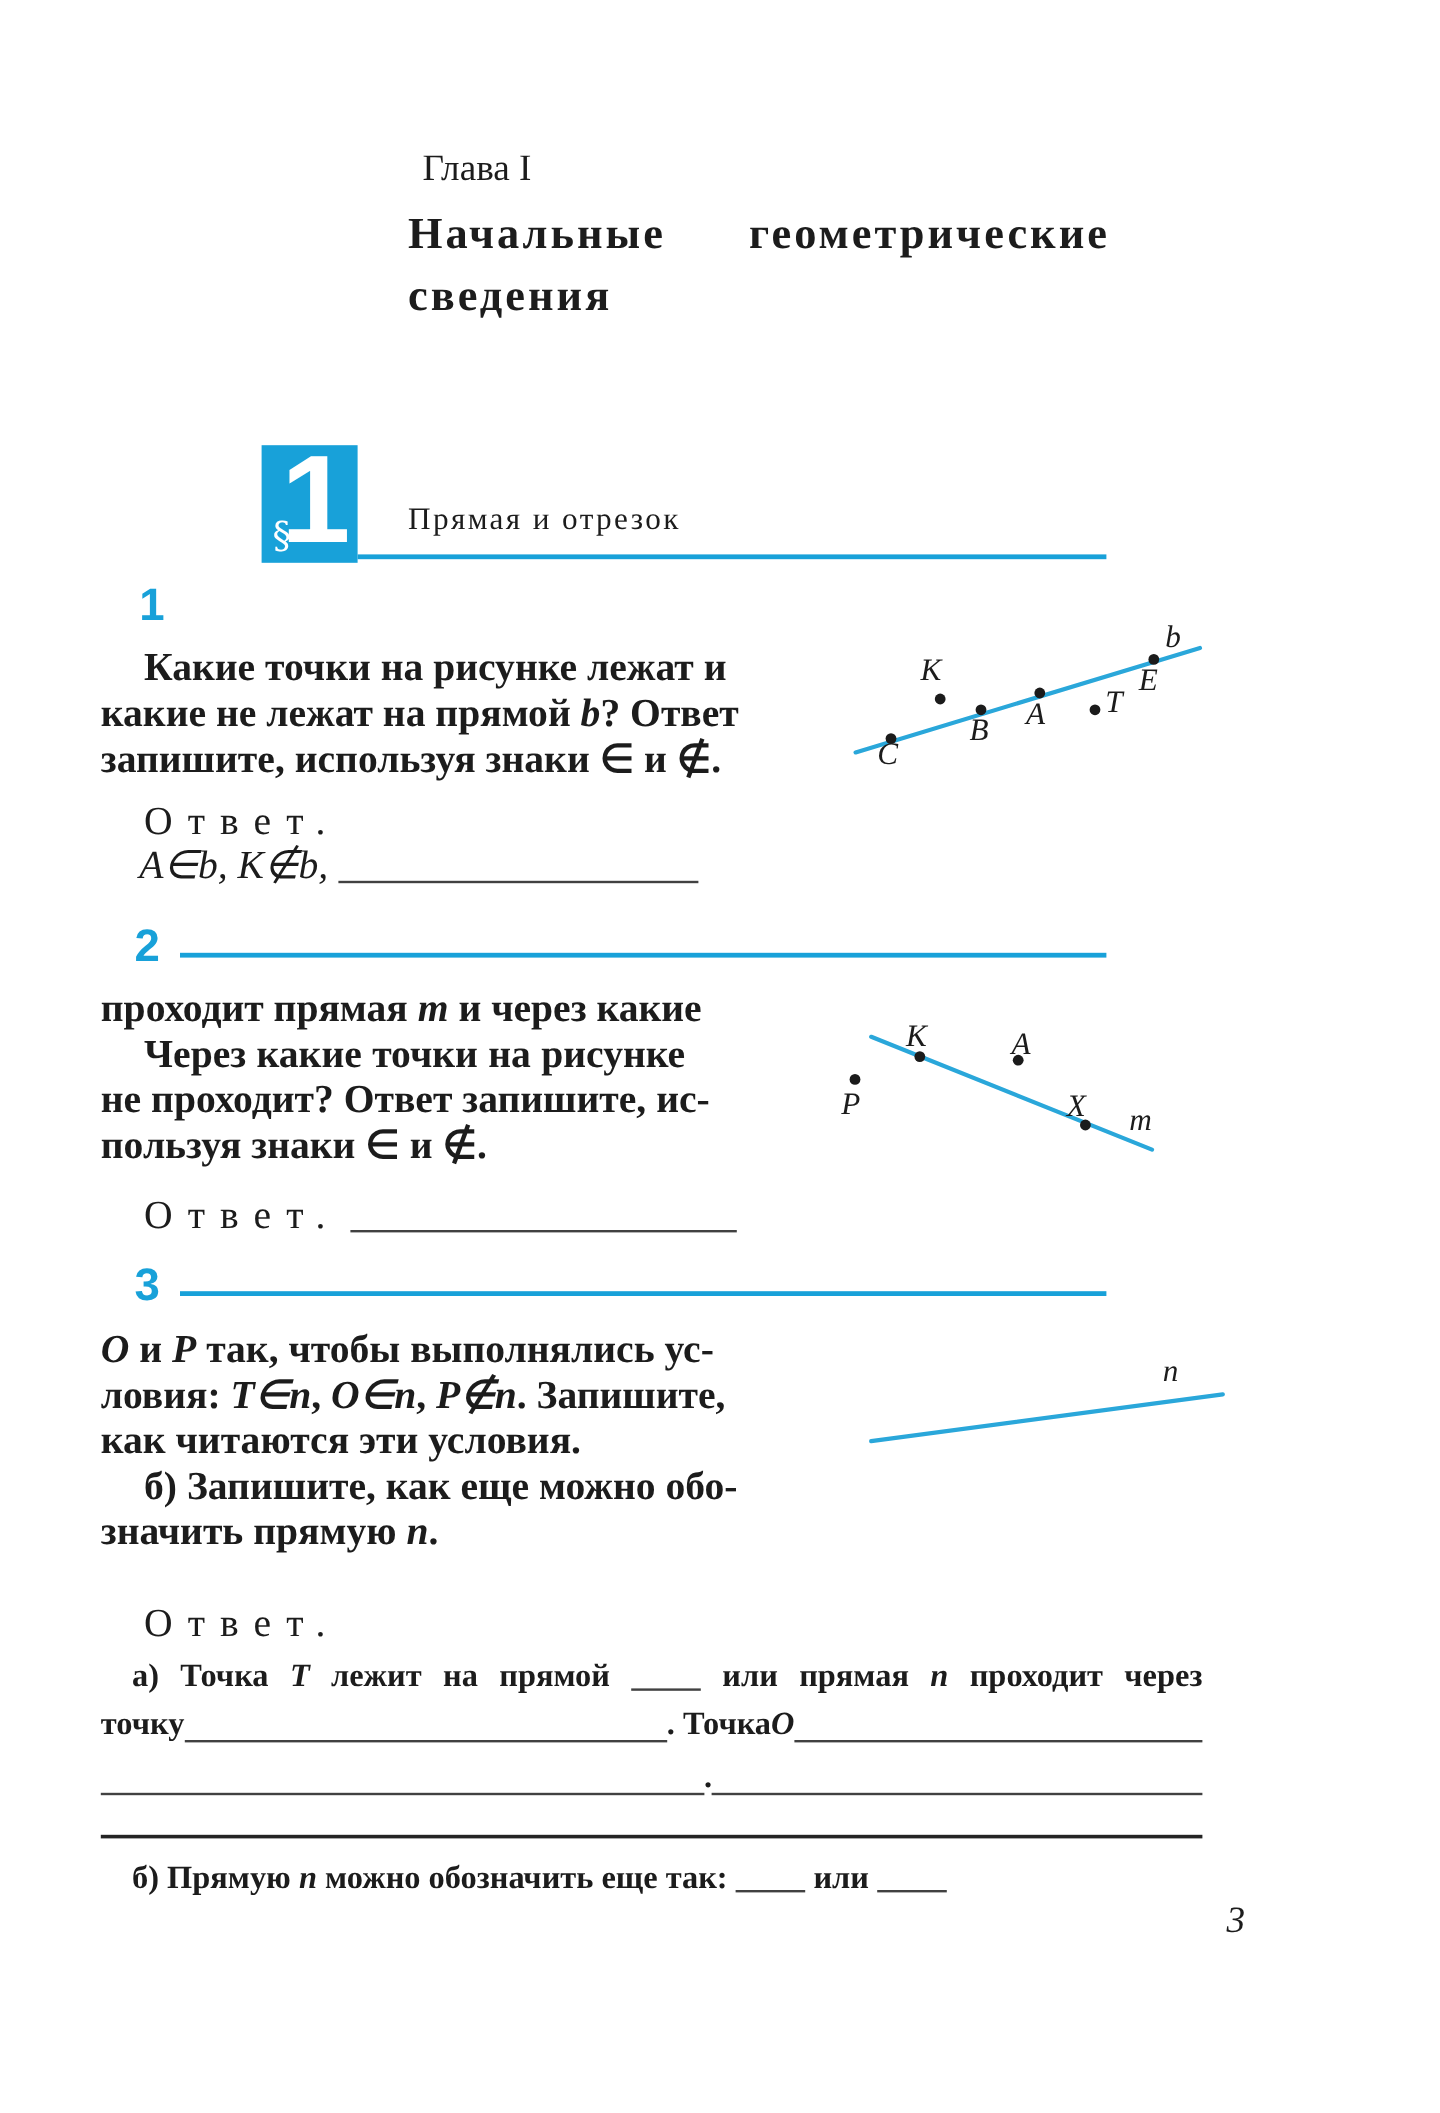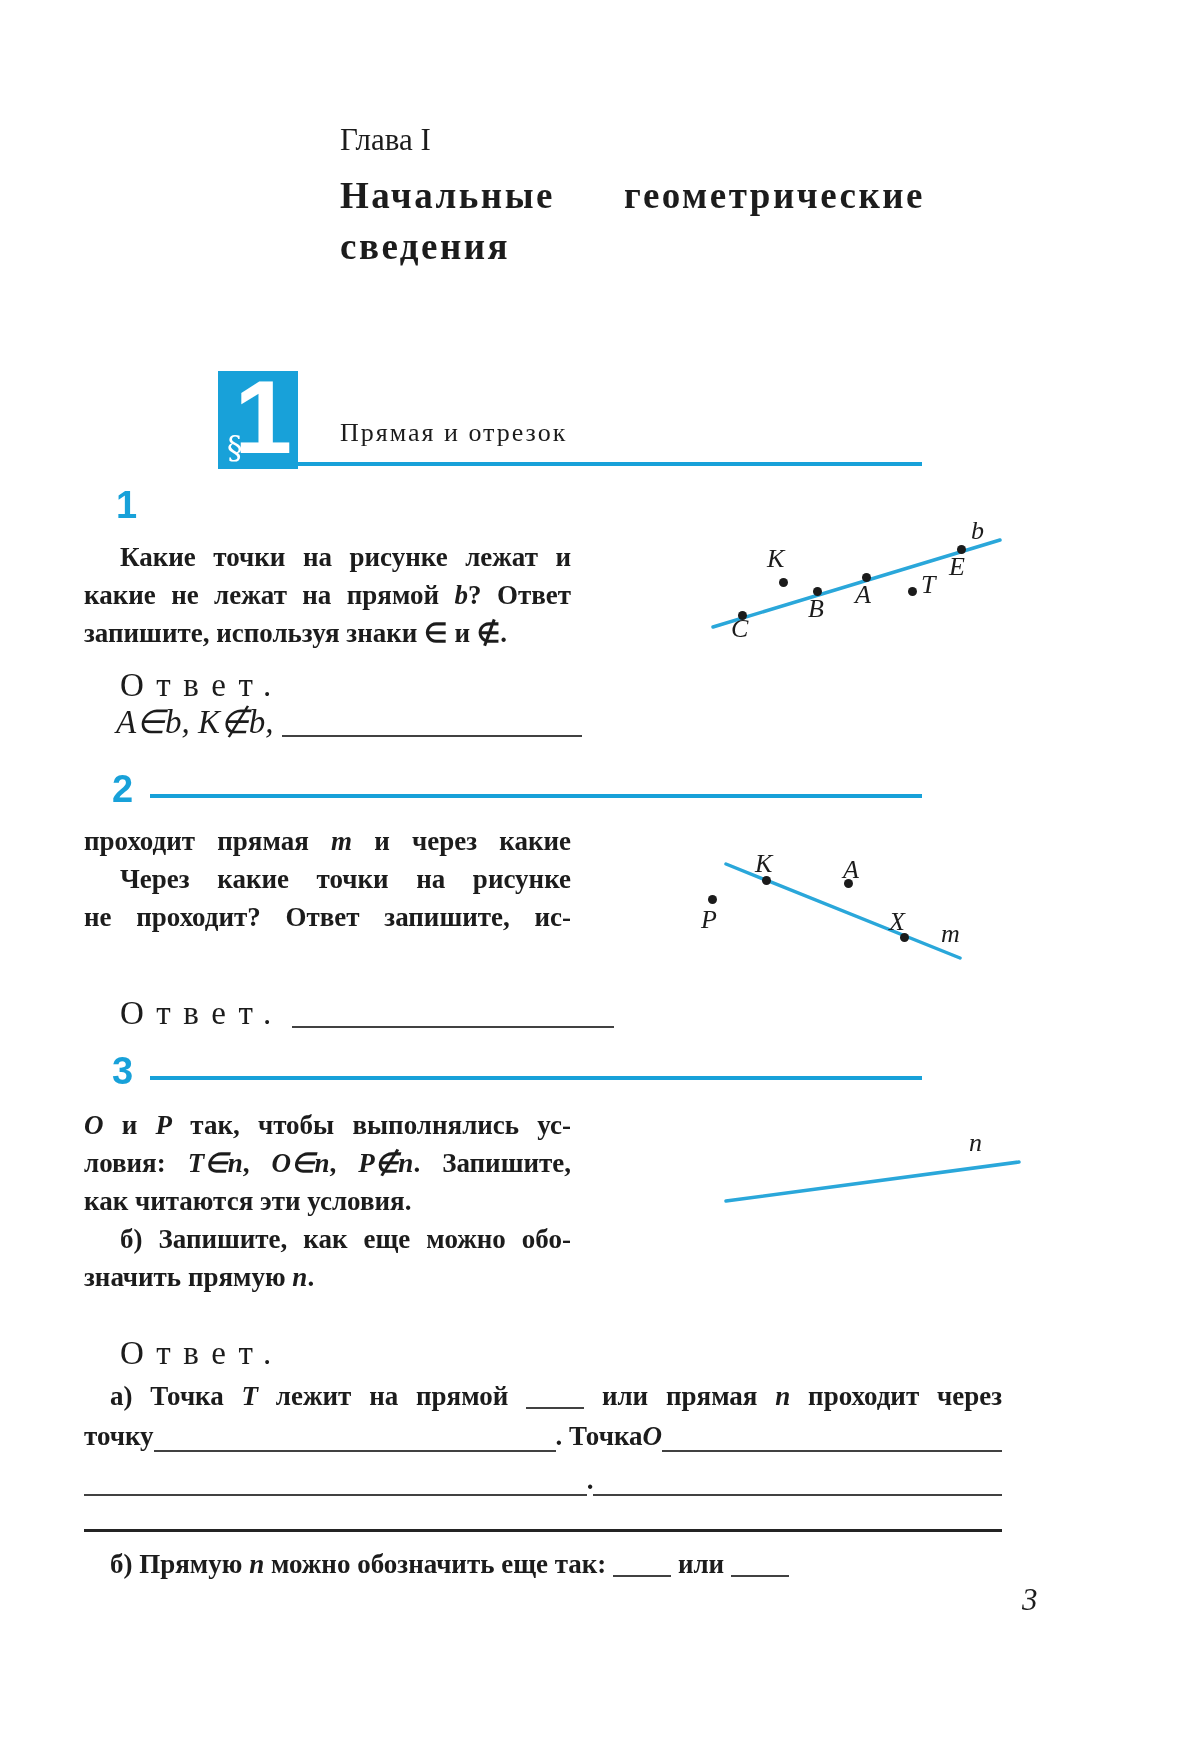--- a/index.html
+++ b/index.html
@@ -3,40 +3,40 @@
 <meta charset="utf-8">
 <style>
   * { margin:0; padding:0; box-sizing:border-box; }
   html,body { background:#ffffff; }
   body { width:1200px; height:1761px; position:relative; overflow:hidden;
          font-family:"Liberation Serif", serif; color:#1c1c1c; }
 
   .abs { position:absolute; }
 
   
-  .chapter-label { left:340px; top:122px; font-size:31px; }
+  .chapter-label { left:352px; top:122px; font-size:31px; }
   .chapter-title { left:340px; top:170px; width:585px; font-size:37px; font-weight:bold;
                    line-height:51px; letter-spacing:2.5px; text-align:justify; }
 
   
   .sec-box { left:218px; top:371px; width:80px; height:98px; background:#18a1d9; }
   .sec-mark { position:absolute; left:9px; bottom:4px; color:#fff; font-size:31px;
               font-family:"DejaVu Serif", serif; }
   .sec-num  { position:absolute; right:6px; top:-6px; color:#fff; font-size:104px; line-height:104px;
               font-family:"Liberation Sans", sans-serif; font-weight:bold; }
   .sec-title { left:340px; top:418px; font-size:26px; letter-spacing:2px;text-align:center; }
   .sec-rule { left:298px; top:462px; width:624px; height:4px; background:#18a1d9; }
 
   
   .pnum { color:#18a1d9; font-family:"Liberation Sans", sans-serif; font-weight:bold;
           font-size:38px; }
   .prule { height:4px; background:#18a1d9; }
 
   
-  .tcol { width:487px; font-size:27px; font-weight:bold; line-height:38px; }
+  .tcol { width:487px; font-size:33px; font-weight:bold; line-height:38px; }
   .tl { text-align:justify; text-align-last:justify; white-space:nowrap; }
   .tl.last { text-align-last:left; }
   .tl.ind { text-indent:36px; }
   .it { font-style:italic; }
   .sp { letter-spacing:0.38em; }
   .reg { font-weight:normal; }
 
   .ansline { font-size:33px; line-height:38px; white-space:nowrap; }
   .blank { display:inline-block; height:6px; border-bottom:2.5px solid #414141; margin-bottom:-4px; }
 
@@ -97,20 +97,21 @@
   <span class="flab" style="left:244px; top:36px;">E</span>
   <span class="flab" style="left:216px; top:54px;">T</span>
 </div>
 
 <div class="abs pnum" style="left:112px; top:768px;">2</div>
 <div class="abs prule" style="left:150px; top:794px; width:772px;"></div>
 <div class="abs tcol" style="left:84px; top:822px;">
   <div class="tl"><span>проходит прямая </span><span class="it">m</span><span> и через какие</span></div>
   <div class="tl ind"><span>Через какие точки на рисунке</span></div>
   <div class="tl"><span>не проходит? Ответ запишите, ис-</span></div>
+  <div class="tl last"><span>пользуя знаки ∈ и ∉.</span></div>
 </div>
 <div class="abs ansline reg" style="left:120px; top:994px;"><span class="sp">Ответ.</span><span> </span><span class="blank" style="width: 322px;"></span></div>
 
 <div class="fig" style="left:695px; top:845px; width:310px; height:125px;">
   <svg width="310" height="125">
     <line x1="31" y1="19" x2="265" y2="113" stroke="#2aa7da" stroke-width="3.5" stroke-linecap="round"></line>
   </svg>
   <div class="dot" style="left:67px; top:31px;"></div>
   <div class="dot" style="left:149px; top:34px;"></div>
   <div class="dot" style="left:13px; top:50px;"></div>

